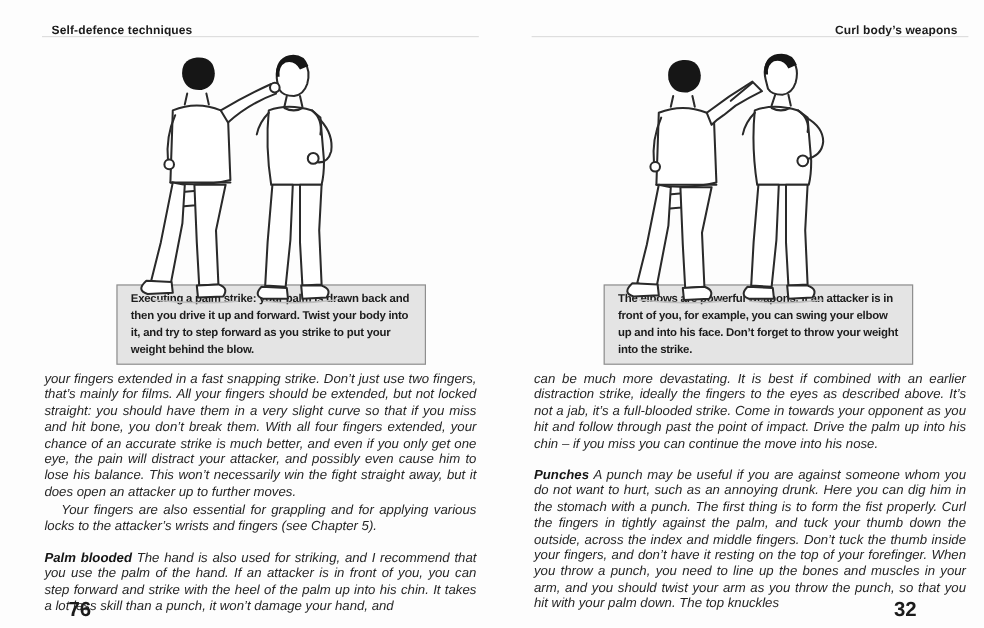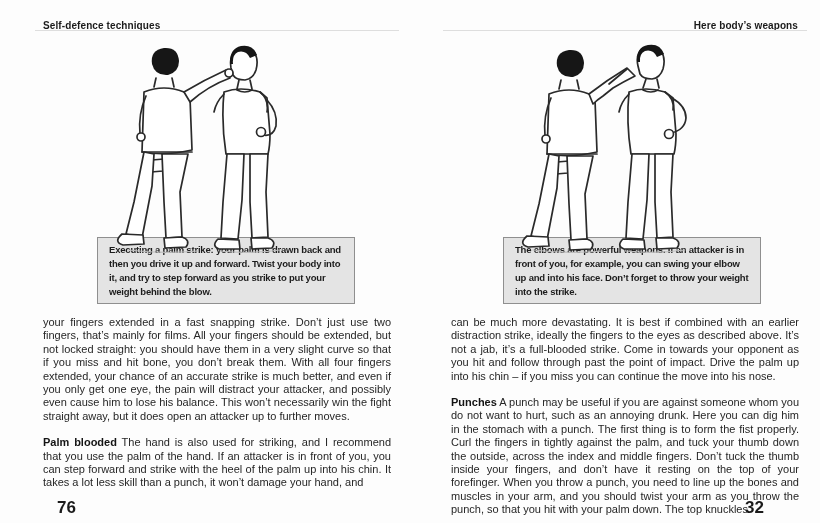--- a/index.html
+++ b/index.html
@@ -57,21 +57,21 @@
   }
 
   .body-text {
     position: absolute; top: 308px;
     width: 364px;
     font-size: 11px; line-height: 13.4px;
     text-align: justify; color: #262626;
   }
   .page-left  .body-text { left: 35px; }
   .page-right .body-text { left: 33px; }
-  .body-text p { margin: 8px; }
+  .body-text p { margin: 2px; font-style: italic; }
   .body-text p.indent { text-indent: 14px; }
   .body-text p.spaced { margin-top: 13px; }
   .body-text b.lead { color: #141414; }
 
   .page-number {
     position: absolute; top: 498px;
     font-size: 17px; font-weight: bold; color: #1b1b1b;
   }
   .page-left  .page-number { left: 57px; }
   .page-right .page-number { left: 335px; }
@@ -121,28 +121,29 @@
         <path class="fillw" d="M64,196 L65,206 L86,205 Q91,198 82,195 Z"></path>
       </svg>
     </div>
 
     <div class="caption-box">
       <p>Executing a palm strike: your palm is drawn back and then you drive it up and forward. Twist your body into it, and try to step forward as you strike to put your weight behind the blow.</p>
     </div>
 
     <div class="body-text">
       <p><span>your fingers extended in a fast snapping strike. Don’t just use two fingers, that’s mainly for films. All your fingers should be extended, but not locked straight: you should have them in a very slight curve so that if you miss and hit bone, you don’t break them. With all four fingers extended, your chance of an accurate strike is much better, and even if you only get one eye, the pain will distract your attacker, and possibly even cause him to lose his balance. This won’t necessarily win the fight straight away, but it does open an attacker up to further moves.</span></p>
+      <p class="indent"><span>Your fingers are also essential for grappling and for applying various locks to the attacker’s wrists and fingers (see Chapter 5).</span></p>
       <p class="spaced"><b class="lead">Palm blooded</b> <span>The hand is also used for striking, and I recommend that you use the palm of the hand. If an attacker is in front of you, you can step forward and strike with the heel of the palm up into his chin. It takes a lot less skill than a punch, it won’t damage your hand, and</span></p>
     </div>
 
     <div class="page-number">76</div>
   </section>
 
   <section class="page page-right">
-    <h1 class="running-head">Here body’s weapons</h1>
+    <h1 class="running-head">Curl body’s weapons</h1>
     <div class="head-rule"></div>
 
     <div class="illustration">
       <svg width="235" height="212" viewBox="0 0 235 212">
         <path class="ground" d="M28,208 Q62,212 98,209 M120,209 Q150,212 180,208"></path>
 
         <path class="fillw" d="M133,24 Q130,11 139,6 Q149,1 156,9 Q161,16 158,27 Q155,36 147,37 Q138,37 135,32 Z"></path>
         <path class="hair" d="M132,20 Q131,5 143,3 Q155,1 159,12 L152,15 Q148,7 140,9 Q134,12 135,20 Z"></path>
         <path class="line" d="M141,37 L138,46 M152,37 L154,46"></path>
         <path class="fillw" d="M124,50 Q140,44 160,50 L168,56 L171,92 Q171,104 169,112 L126,112 Q121,80 124,50 Z"></path>

